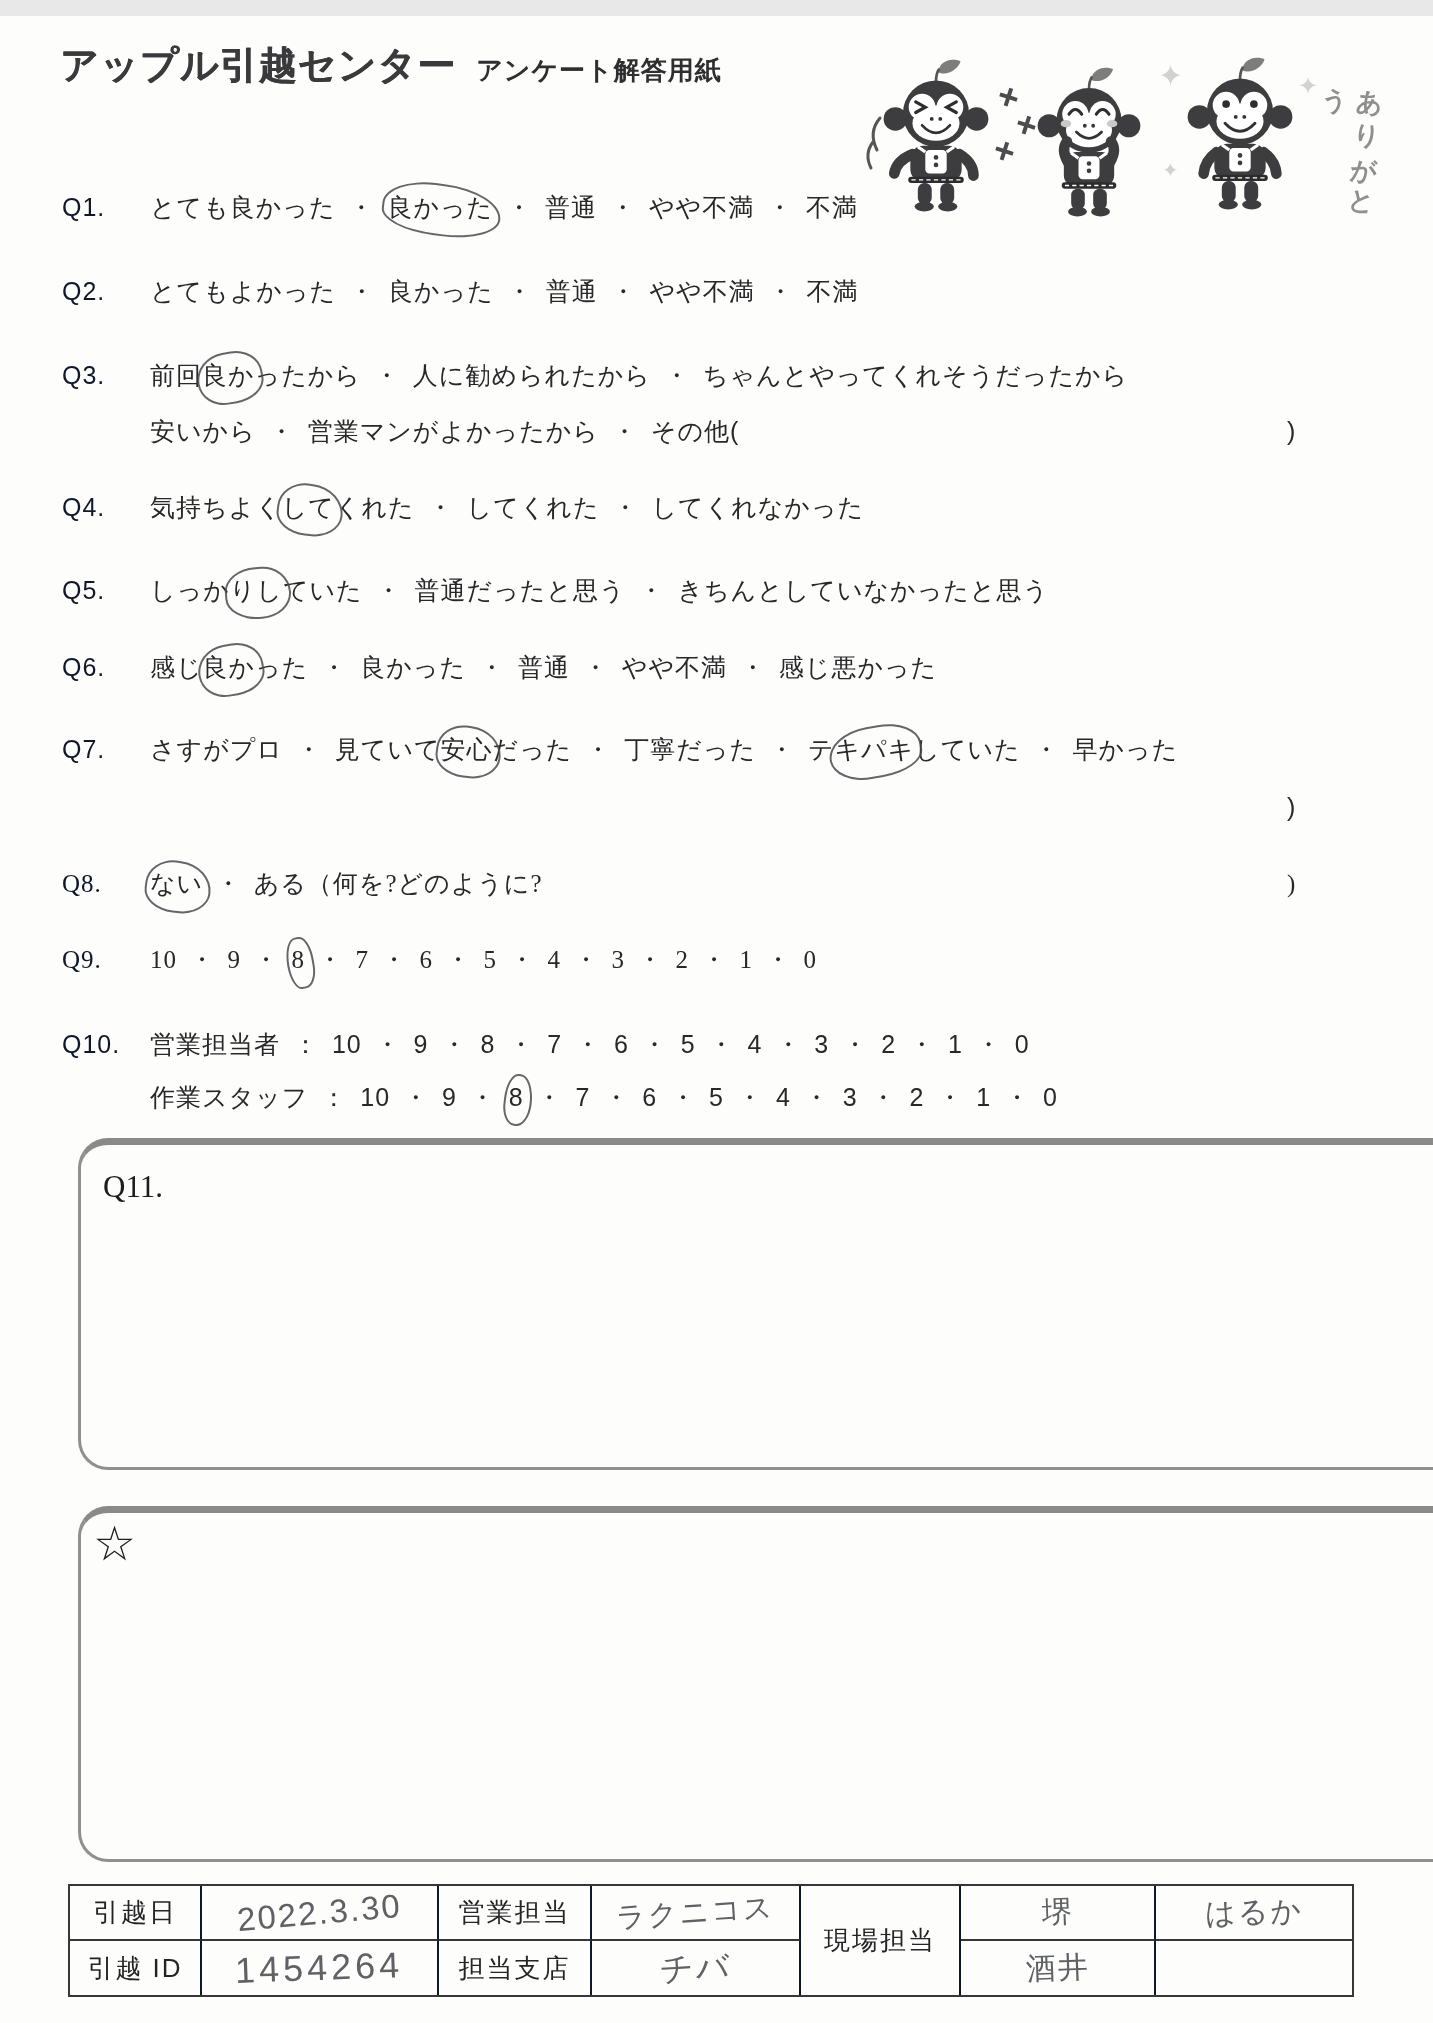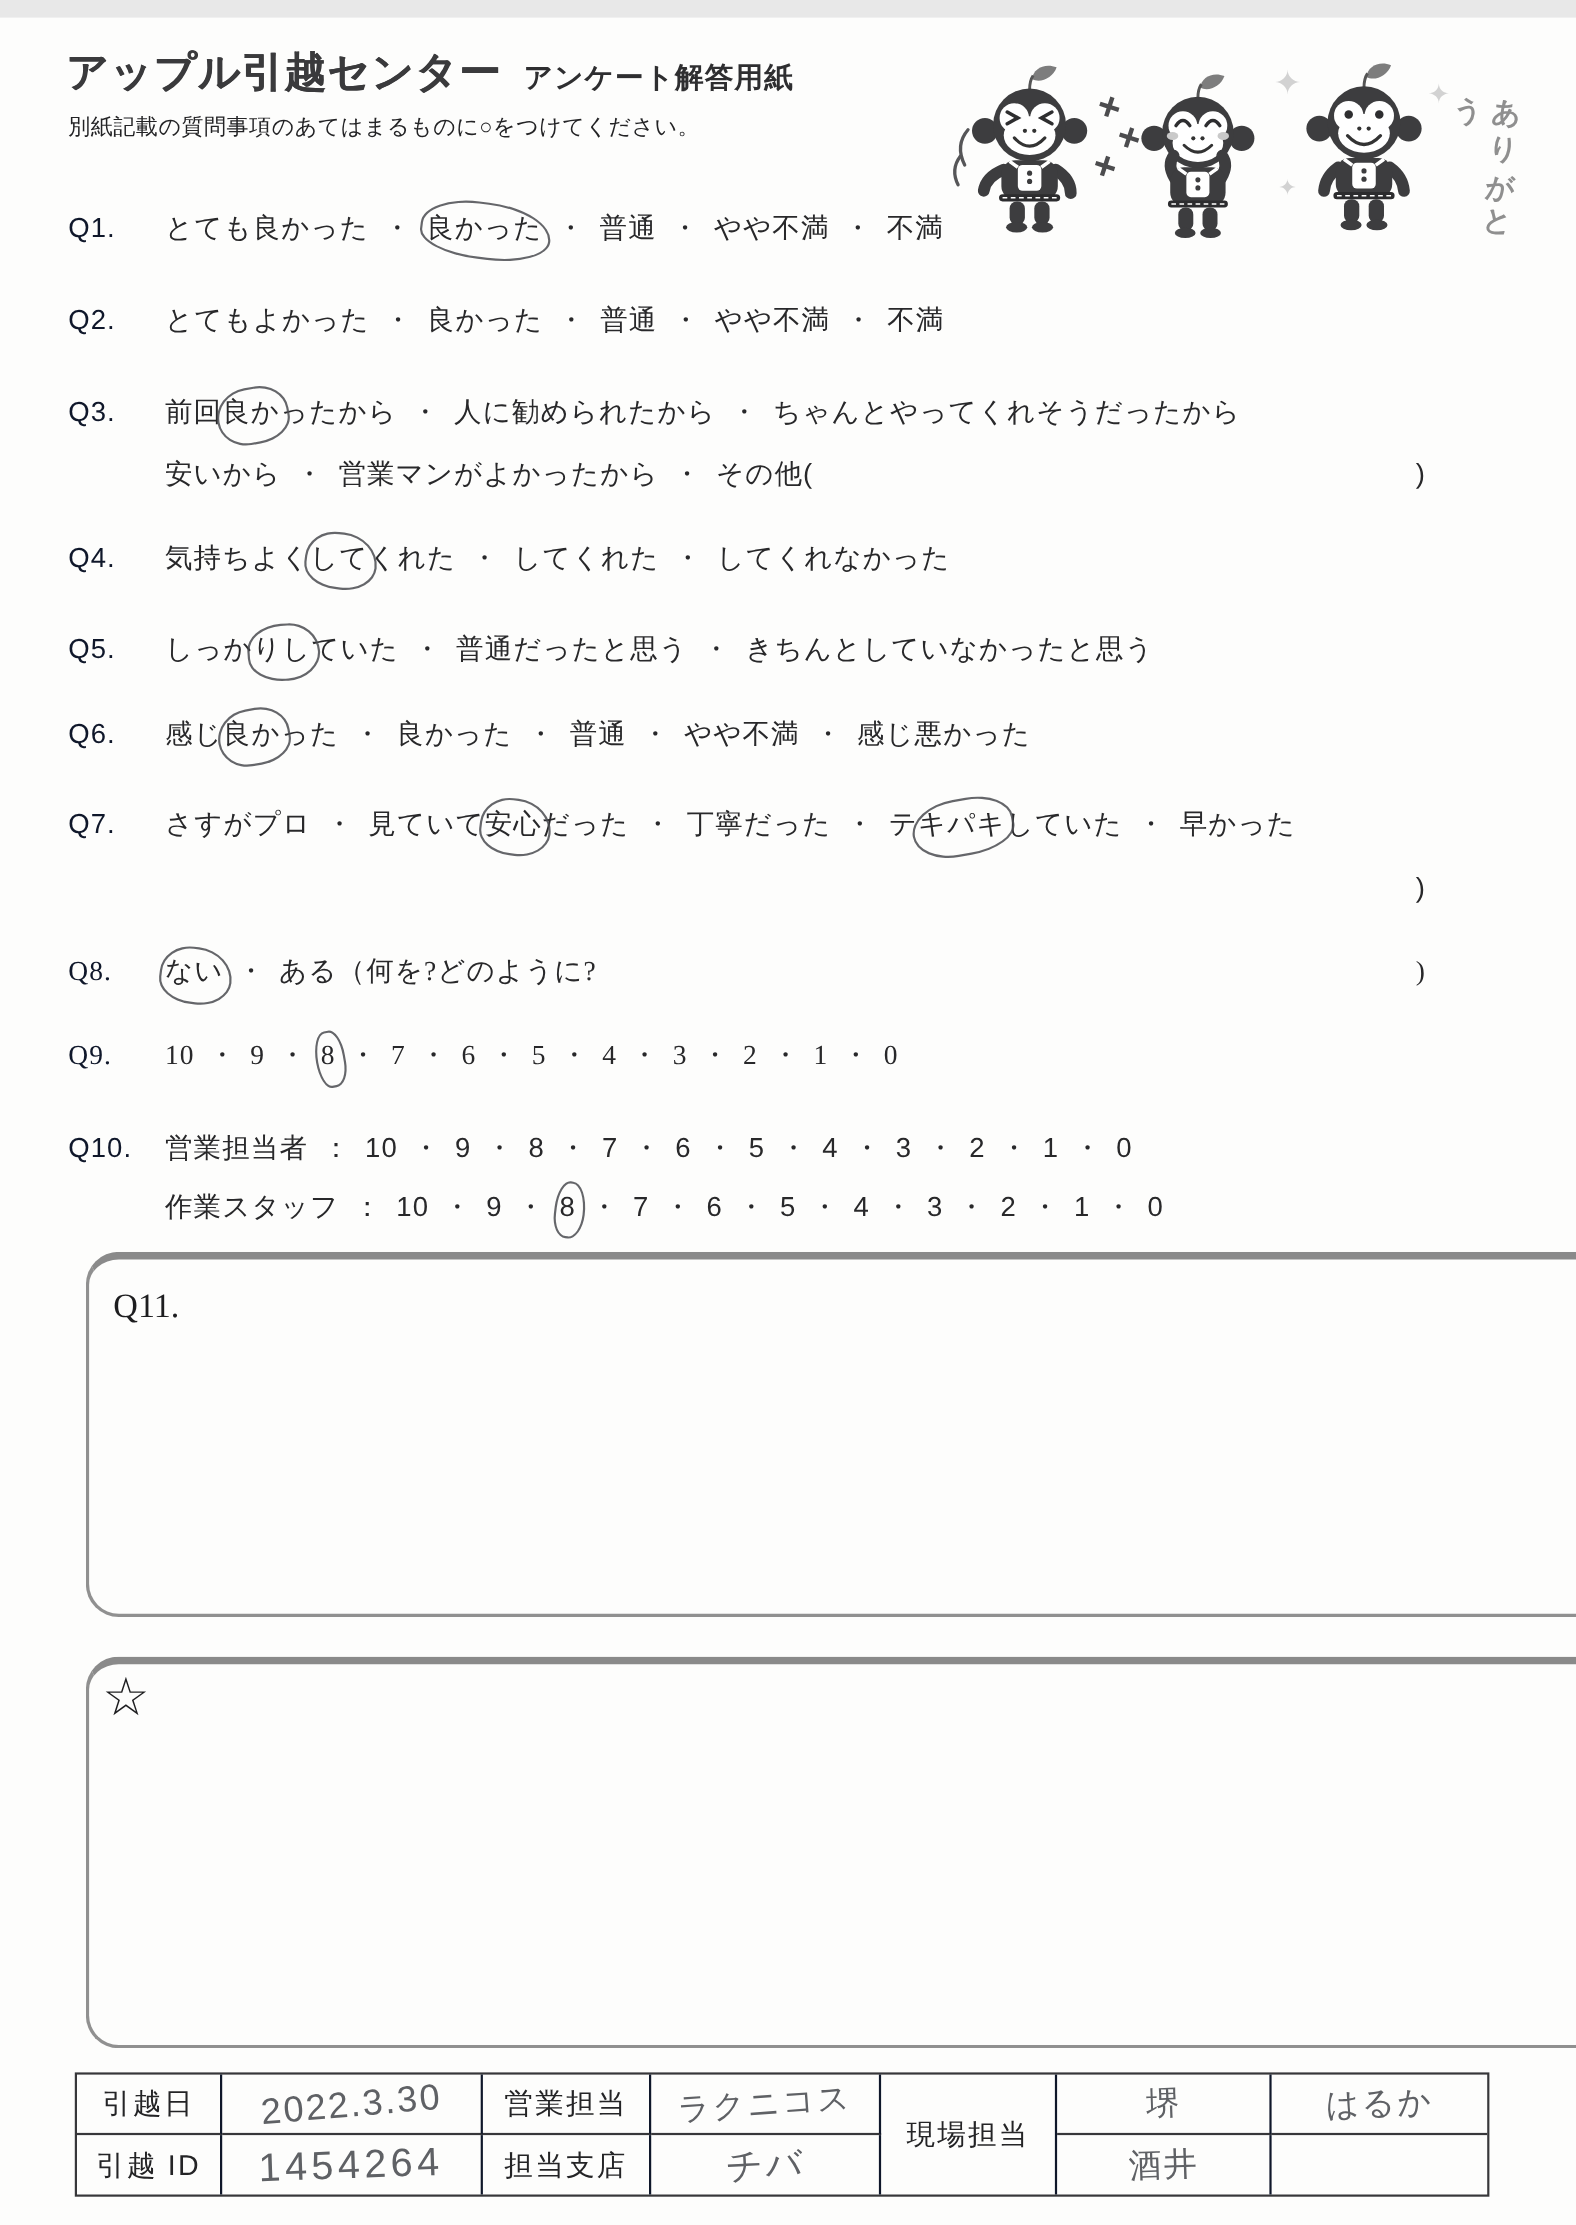--- a/index.html
+++ b/index.html
@@ -69,21 +69,20 @@
 </style>
 </head>
 <body>
 
 <div id="page">
 
   <div class="header-row">
     <span class="brand">アップル引越センター</span>
     <span class="form-title">アンケート解答用紙</span>
   </div>
-  <div class="instruction">別紙記載の質問事項のあてはまるものに○をつけてください。</div>
 
   <div class="mascots">
     <svg style="left:0;top:72px;" width="22" height="62" viewBox="0 0 22 62">
       <path d="M18,4 Q6,18 15,36" stroke="#565658" stroke-width="3" fill="none" stroke-linecap="round"></path>
       <path d="M11,28 Q2,40 9,54" stroke="#565658" stroke-width="3" fill="none" stroke-linecap="round"></path>
     </svg>
 
     <svg style="left:14px;top:16px;" width="120" height="155" viewBox="0 0 110 145">
       <path d="M57,13 C58,4 68,-1 78,3 C75,12 64,17 57,13 Z" fill="#7d7d7d"></path>
       <path d="M55,22 C55,17 56,13 58,10" stroke="#555" stroke-width="2.5" fill="none"></path>

